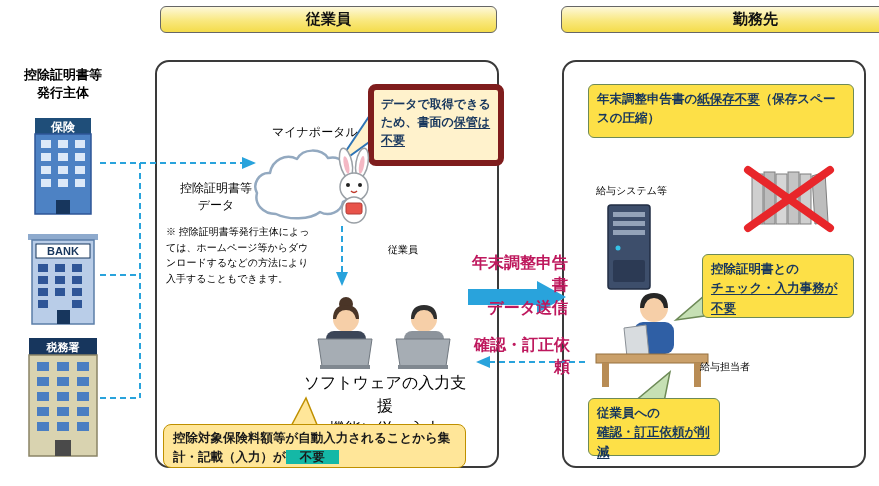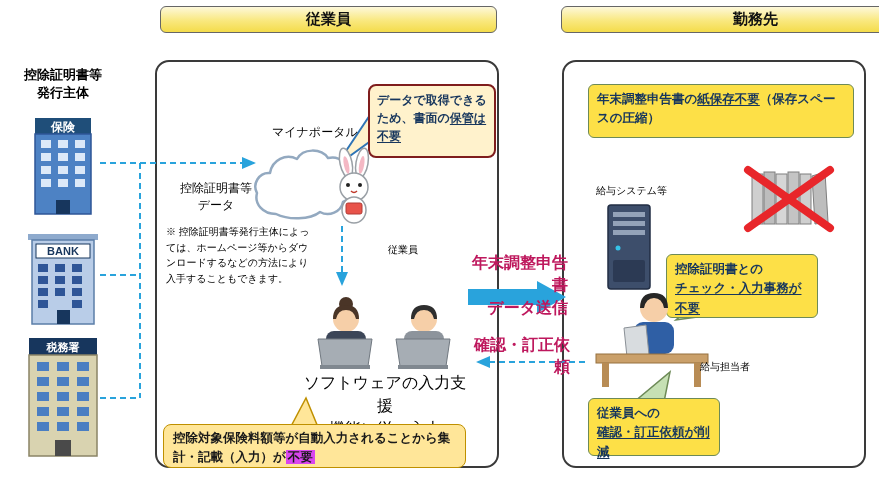--- a/index.html
+++ b/index.html
@@ -13,35 +13,35 @@
   #overlay{position:absolute;left:0;top:0;z-index:2;pointer-events:none;}
   .item{position:absolute;z-index:3;}
   .pill{
     position:absolute;z-index:3;height:25px;border:1px solid #666;border-radius:6px;
     background:linear-gradient(180deg,#fdf8da 0%,#f9e87e 55%,#f4dc4b 100%);
     display:flex;align-items:center;justify-content:center;
     font-size:15px;font-weight:bold;color:#111;
   }
   .issuer-title{font-weight:bold;font-size:13px;line-height:1.35;text-align:center;color:#000;}
   .bubble{
-    background:#fff2cc;border:2px solid #7f1d1d;border-radius:8px;
+    background:#fff2cc;border:6px solid #7f1d1d;border-radius:8px;
     font-size:12px;font-weight:bold;color:#17365d;line-height:1.5;padding:5px 7px;
   }
   .greenbox{
     background:#fde047;border:1.5px solid #6d8a57;border-radius:6px;
     font-size:12.5px;font-weight:bold;color:#17365d;line-height:1.55;padding:5px 8px;
     box-sizing:border-box;
   }
   .callout{
     background:#ffe699;border:1.5px solid #bf9000;border-radius:8px;
     font-size:12.5px;font-weight:bold;color:#1a1a1a;line-height:1.55;padding:4px 9px;
     box-sizing:border-box;
   }
   .u{text-decoration:underline;text-underline-offset:2px;}
-  .hl{background:#d946ef;padding:0 2px;}
+  .hl{background:#14b8a6;padding:0 14px;}
   .lbl{font-size:10px;color:#000;}
   .lbl-c{text-align:center;}
   .flow-lbl{font-size:16px;font-weight:bold;color:#be185d;text-align:right;line-height:1.4;}
   .note{font-size:10px;line-height:1.55;color:#000;}
 </style>
 </head>
 <body>
 
 <div id="canvas">
 
@@ -251,21 +251,21 @@
       <rect x="46" y="10" width="11" height="52" fill="#c4c4c4"></rect>
       <rect x="58" y="12" width="11" height="50" fill="#cfcfcf"></rect>
       <polygon points="70,14 83,10 86,60 73,62" fill="#bdbdbd"></polygon>
     </g>
     <g>
       <line x1="6" y1="8" x2="88" y2="66" stroke="#e8262a" stroke-width="8" stroke-linecap="round"></line>
       <line x1="88" y1="8" x2="6" y2="66" stroke="#e8262a" stroke-width="8" stroke-linecap="round"></line>
     </g>
   </svg>
 
-  <div class="item greenbox" style="left:666px;top:254px;width:152px;height:64px;">
+  <div class="item greenbox" style="left:702px;top:254px;width:152px;height:64px;">
     <span>控除証明書との</span><br>
     <span class="u">チェック・入力事務が不要</span>
   </div>
 
   <svg class="item" style="left:592px;top:282px;" width="122" height="108" viewBox="0 0 122 108">
     <circle cx="62" cy="26" r="14" fill="#f6cfa8"></circle>
     <path d="M48,26 q0,-15 14,-15 q14,0 14,15 l-4,0 q-2,-10 -10,-10 q-8,0 -10,10 Z" fill="#262626"></path>
     <rect x="42" y="40" width="40" height="32" rx="9" fill="#2f5fa5"></rect>
     <polygon points="32,46 54,43 57,73 35,75" fill="#d8dcdf" stroke="#8a9096"></polygon>
     <rect x="4" y="72" width="112" height="9" fill="#caa06a" stroke="#96713f"></rect>

